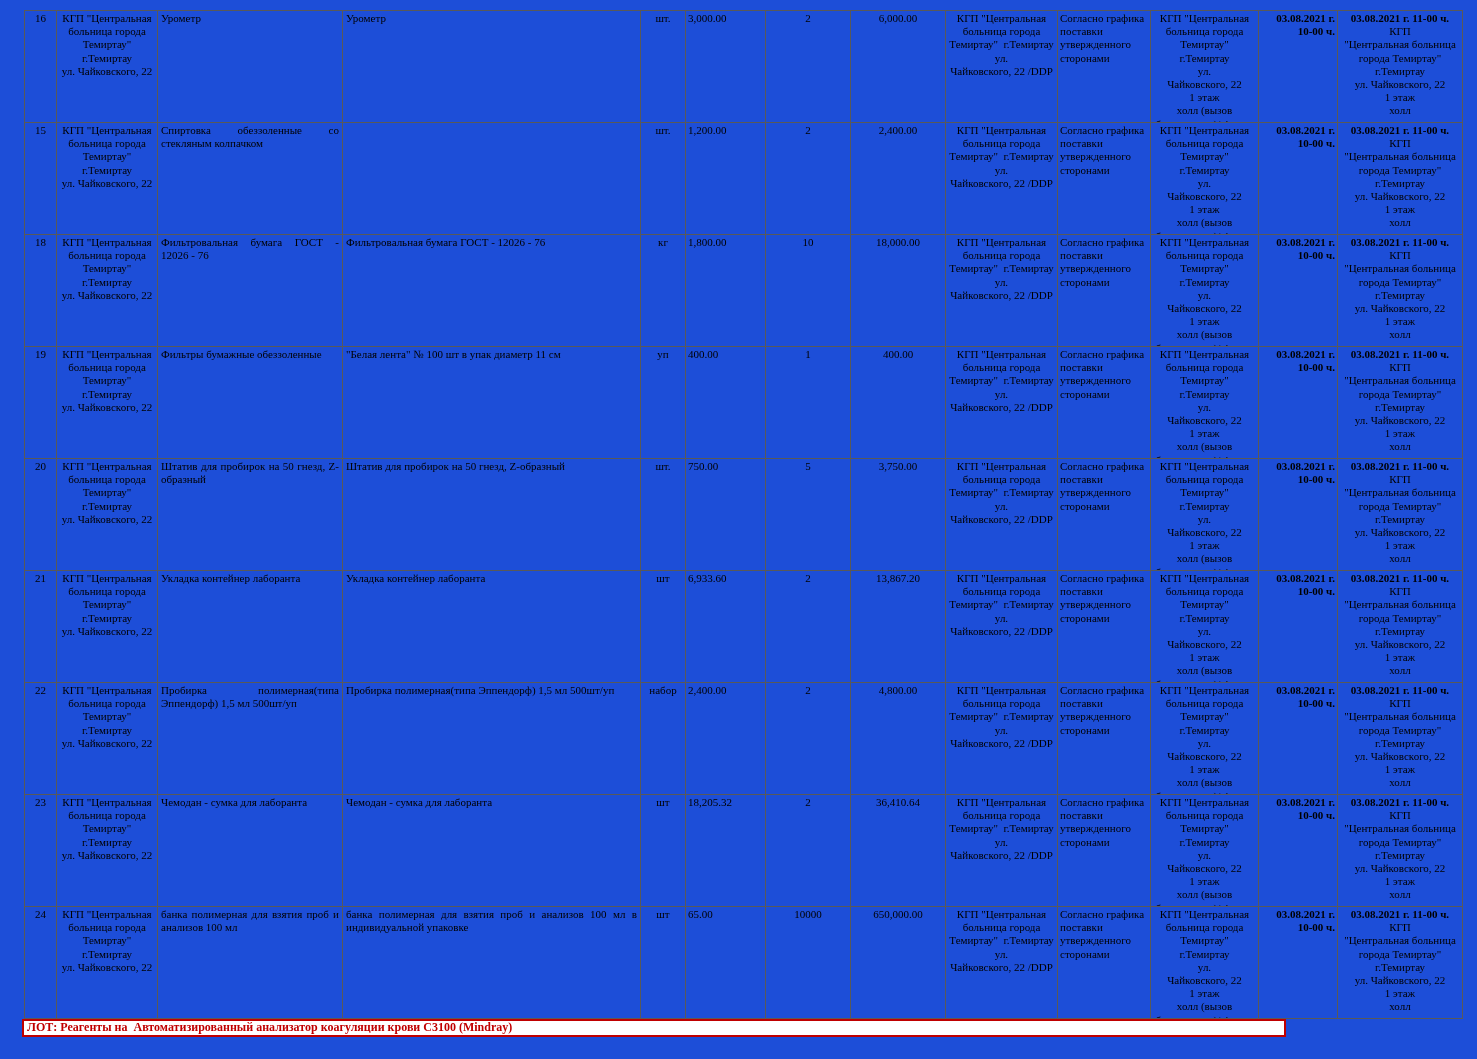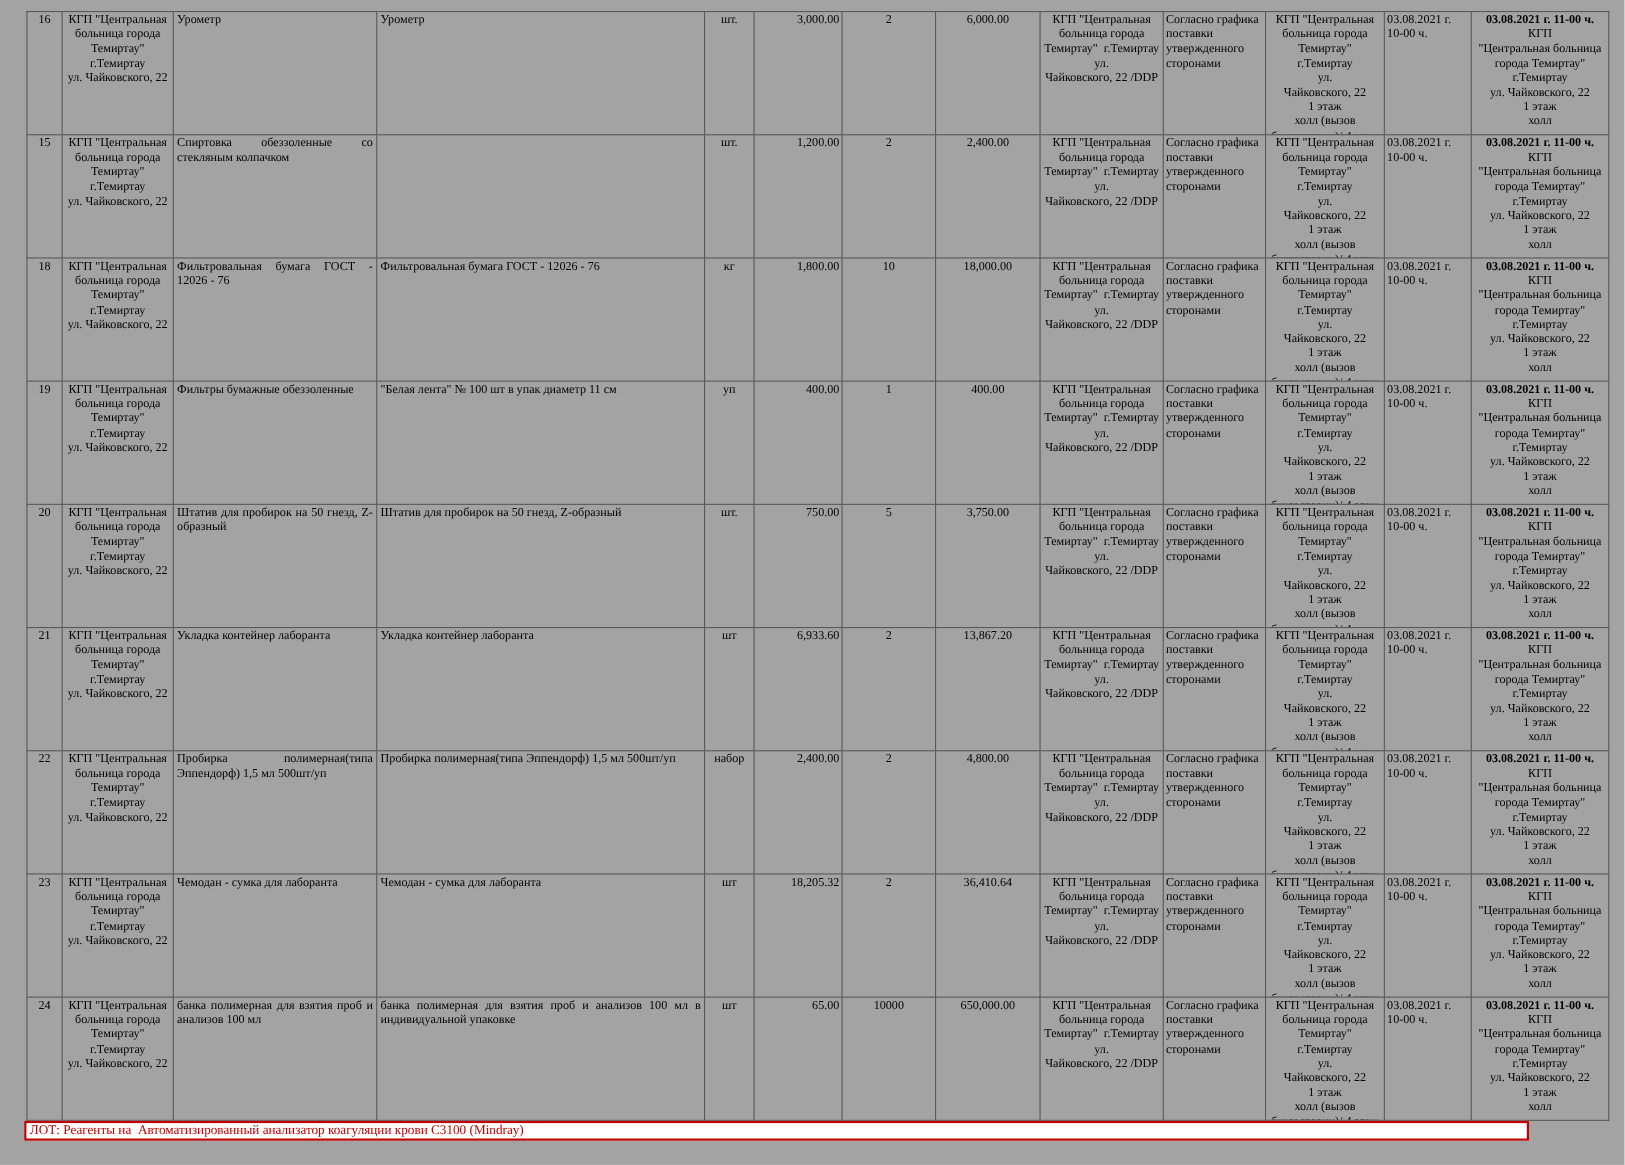--- a/index.html
+++ b/index.html
@@ -1,20 +1,20 @@
 <!DOCTYPE html>
 <html><head>
 <meta charset="utf-8">
 <style>
   html, body { margin: 0; padding: 0; background: #ffffff; }
   .page {
     position: relative;
     width: 1477px;
     height: 1059px;
-    background: #a3a3a3;
+    background: #1d4ed8;
     font-family: "Liberation Serif", "DejaVu Serif", serif;
     color: #000000;
     overflow: hidden;
   }
   table.items {
     position: absolute;
     left: 24px;
     top: 10px;
     width: 1438px;
     border-collapse: collapse;
@@ -27,40 +27,40 @@
     vertical-align: top;
     padding: 1px 2px 0 2px;
     overflow: hidden;
   }
   table.items tr { height: 112px; }
   .pre { white-space: pre-wrap; }
   .c-num   { text-align: center; }
   .c-org   { text-align: center; }
   .c-name  { text-align: justify; padding: 1px 3px 0 3px !important; margin-left: 22px; }
   .c-unit  { text-align: center; }
-  .c-price { text-align: right; }
+  .c-price { text-align: left; }
   .c-qty   { text-align: center; }
   .c-total { text-align: center; margin-left: 40px; }
   .c-place { text-align: center; }
   .c-terms { }
   .c-receipt { text-align: center; }
   .clip { max-height: 110px; overflow: hidden; white-space: pre-wrap; }
-  .c-date1 { text-align: left; font-weight: normal; margin-top: 32px; }
+  .c-date1 { text-align: right; font-weight: bold; margin-top: 32px; }
   .c-date2 { text-align: center; }
   .c-date2 .head { font-weight: bold; }
   .lot-box {
     position: absolute;
     left: 22px;
     top: 1019px;
-    width: 1368px;
+    width: 1264px;
     height: 18px;
     box-sizing: border-box;
     border: 2px solid #c00000;
     color: #c00000;
-    font-weight: normal;
+    font-weight: bold;
     font-size: 12px;
     line-height: 13px;
     padding-left: 3px;
     white-space: pre;
     background: #ffffff;
     overflow: hidden;
   }
 </style>
 </head>
 <body>

